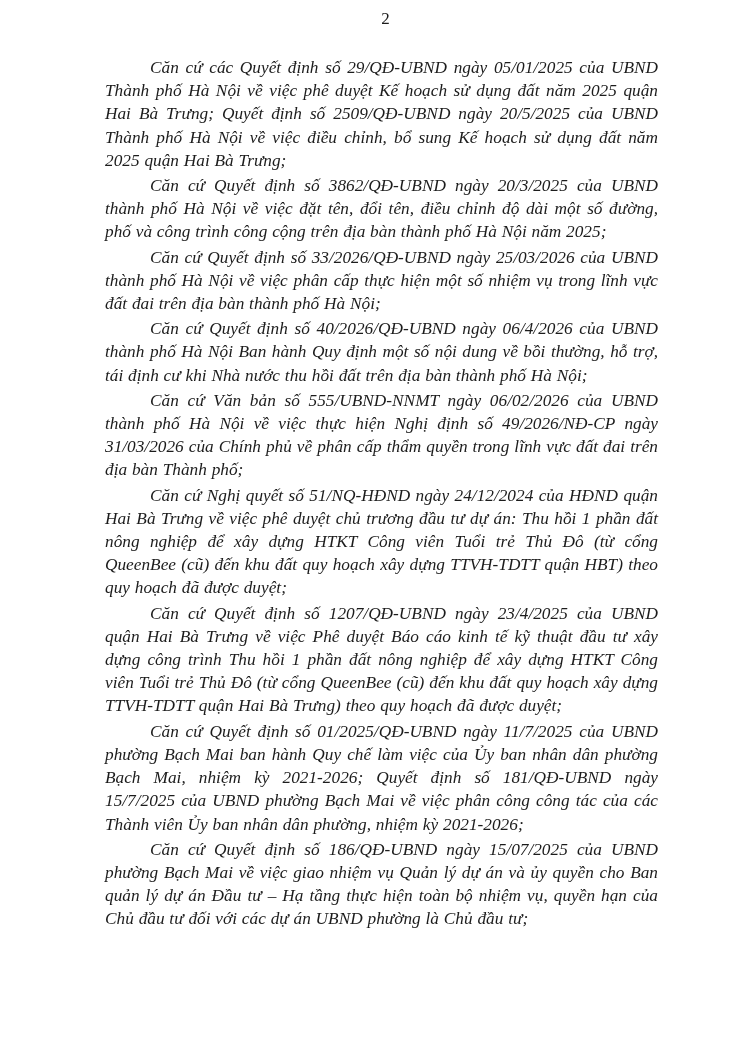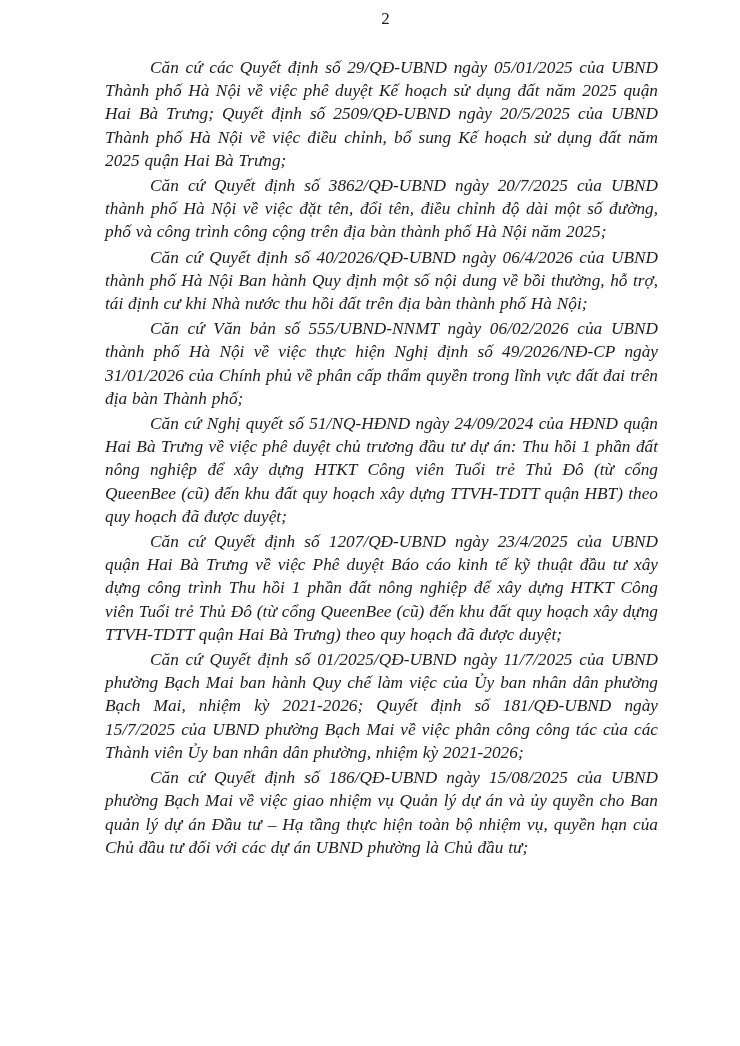--- a/index.html
+++ b/index.html
@@ -45,21 +45,22 @@
   }
 </style>
 </head>
 <body>
 
 <div class="page">
   <div class="page-number">2</div>
 
   <div class="content">
     <p>Căn cứ các Quyết định số 29/QĐ-UBND ngày 05/01/2025 của UBND Thành phố Hà Nội về việc phê duyệt Kế hoạch sử dụng đất năm 2025 quận Hai Bà Trưng; Quyết định số 2509/QĐ-UBND ngày 20/5/2025 của UBND Thành phố Hà Nội về việc điều chỉnh, bổ sung Kế hoạch sử dụng đất năm 2025 quận Hai Bà Trưng;</p>
-    <p>Căn cứ Quyết định số 3862/QĐ-UBND ngày 20/7/2025 của UBND thành phố Hà Nội về việc đặt tên, đổi tên, điều chỉnh độ dài một số đường, phố và công trình công cộng trên địa bàn thành phố Hà Nội năm 2025;</p>
+    <p>Căn cứ Quyết định số 3862/QĐ-UBND ngày 20/3/2025 của UBND thành phố Hà Nội về việc đặt tên, đổi tên, điều chỉnh độ dài một số đường, phố và công trình công cộng trên địa bàn thành phố Hà Nội năm 2025;</p>
+    <p>Căn cứ Quyết định số 33/2026/QĐ-UBND ngày 25/03/2026 của UBND thành phố Hà Nội về việc phân cấp thực hiện một số nhiệm vụ trong lĩnh vực đất đai trên địa bàn thành phố Hà Nội;</p>
     <p>Căn cứ Quyết định số 40/2026/QĐ-UBND ngày 06/4/2026 của UBND thành phố Hà Nội Ban hành Quy định một số nội dung về bồi thường, hỗ trợ, tái định cư khi Nhà nước thu hồi đất trên địa bàn thành phố Hà Nội;</p>
-    <p>Căn cứ Văn bản số 555/UBND-NNMT ngày 06/02/2026 của UBND thành phố Hà Nội về việc thực hiện Nghị định số 49/2026/NĐ-CP ngày 31/01/2026 của Chính phủ về phân cấp thẩm quyền trong lĩnh vực đất đai trên địa bàn Thành phố;</p>
-    <p>Căn cứ Nghị quyết số 51/NQ-HĐND ngày 24/09/2024 của HĐND quận Hai Bà Trưng về việc phê duyệt chủ trương đầu tư dự án: Thu hồi 1 phần đất nông nghiệp để xây dựng HTKT Công viên Tuổi trẻ Thủ Đô (từ cổng QueenBee (cũ) đến khu đất quy hoạch xây dựng TTVH-TDTT quận HBT) theo quy hoạch đã được duyệt;</p>
+    <p>Căn cứ Văn bản số 555/UBND-NNMT ngày 06/02/2026 của UBND thành phố Hà Nội về việc thực hiện Nghị định số 49/2026/NĐ-CP ngày 31/03/2026 của Chính phủ về phân cấp thẩm quyền trong lĩnh vực đất đai trên địa bàn Thành phố;</p>
+    <p>Căn cứ Nghị quyết số 51/NQ-HĐND ngày 24/12/2024 của HĐND quận Hai Bà Trưng về việc phê duyệt chủ trương đầu tư dự án: Thu hồi 1 phần đất nông nghiệp để xây dựng HTKT Công viên Tuổi trẻ Thủ Đô (từ cổng QueenBee (cũ) đến khu đất quy hoạch xây dựng TTVH-TDTT quận HBT) theo quy hoạch đã được duyệt;</p>
     <p>Căn cứ Quyết định số 1207/QĐ-UBND ngày 23/4/2025 của UBND quận Hai Bà Trưng về việc Phê duyệt Báo cáo kinh tế kỹ thuật đầu tư xây dựng công trình Thu hồi 1 phần đất nông nghiệp để xây dựng HTKT Công viên Tuổi trẻ Thủ Đô (từ cổng QueenBee (cũ) đến khu đất quy hoạch xây dựng TTVH-TDTT quận Hai Bà Trưng) theo quy hoạch đã được duyệt;</p>
     <p>Căn cứ Quyết định số 01/2025/QĐ-UBND ngày 11/7/2025 của UBND phường Bạch Mai ban hành Quy chế làm việc của Ủy ban nhân dân phường Bạch Mai, nhiệm kỳ 2021-2026; Quyết định số 181/QĐ-UBND ngày 15/7/2025 của UBND phường Bạch Mai về việc phân công công tác của các Thành viên Ủy ban nhân dân phường, nhiệm kỳ 2021-2026;</p>
-    <p>Căn cứ Quyết định số 186/QĐ-UBND ngày 15/08/2025 của UBND phường Bạch Mai về việc giao nhiệm vụ Quản lý dự án và ủy quyền cho Ban quản lý dự án Đầu tư – Hạ tầng thực hiện toàn bộ nhiệm vụ, quyền hạn của Chủ đầu tư đối với các dự án UBND phường là Chủ đầu tư;</p>
+    <p>Căn cứ Quyết định số 186/QĐ-UBND ngày 15/07/2025 của UBND phường Bạch Mai về việc giao nhiệm vụ Quản lý dự án và ủy quyền cho Ban quản lý dự án Đầu tư – Hạ tầng thực hiện toàn bộ nhiệm vụ, quyền hạn của Chủ đầu tư đối với các dự án UBND phường là Chủ đầu tư;</p>
   </div>
 </div>
 
 </body></html>

